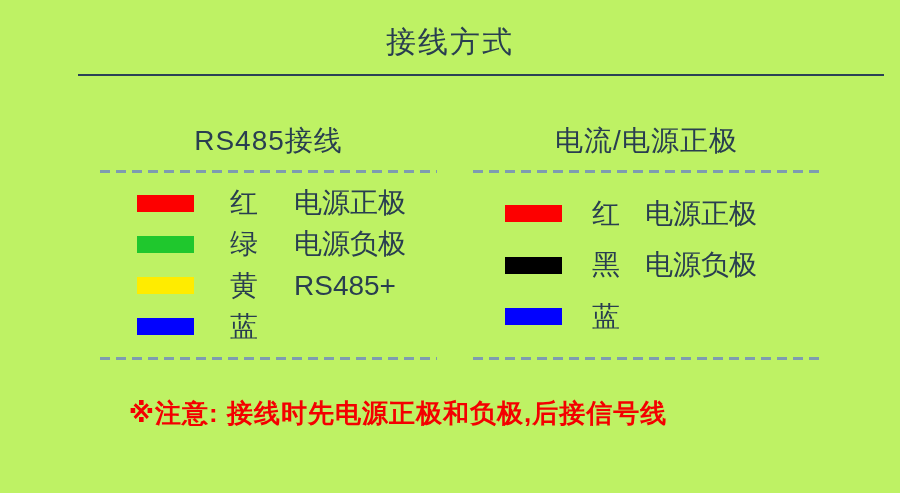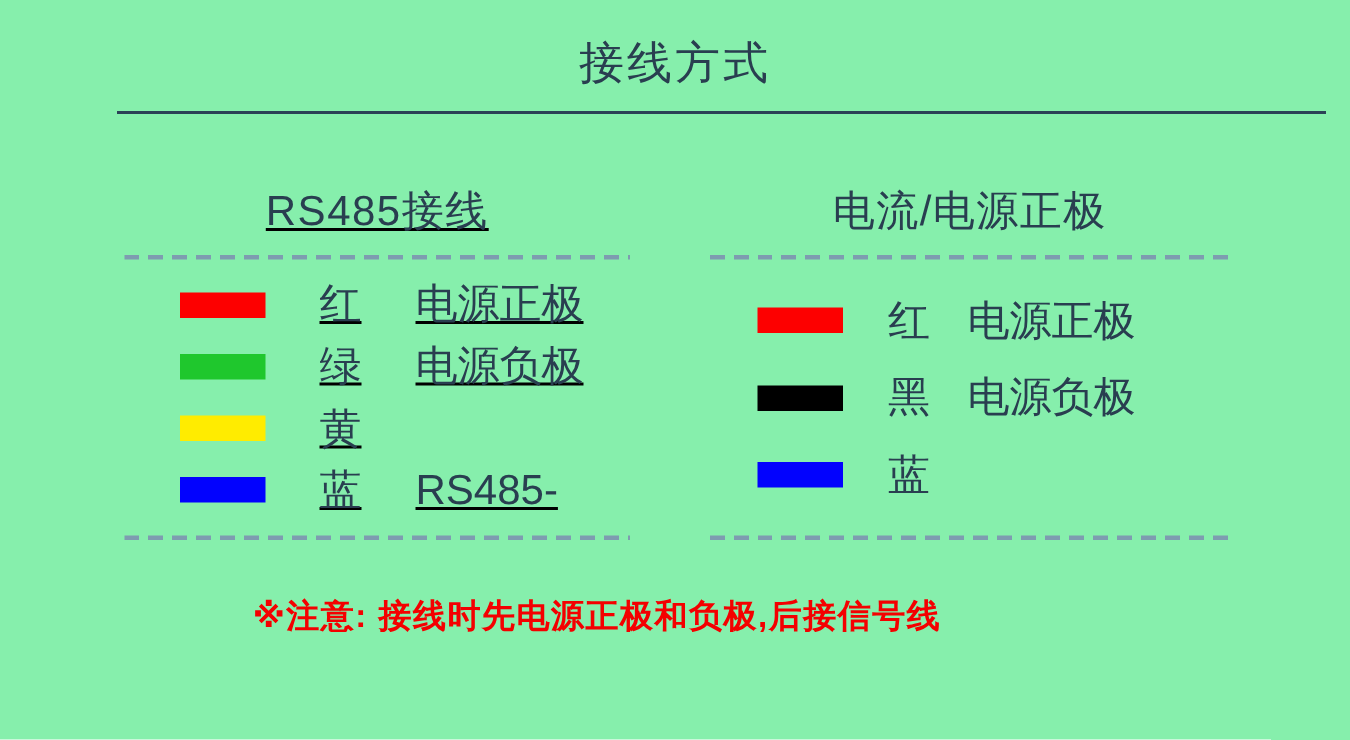--- a/index.html
+++ b/index.html
@@ -2,40 +2,40 @@
 <html><head>
 <meta charset="utf-8">
 <style>
   * { margin: 0; padding: 0; box-sizing: border-box; }
   html, body {
     width: 900px; height: 493px;
     background: #ffffff;
     font-family: "Liberation Sans", "DejaVu Sans", sans-serif;
     overflow: hidden;
   }
-  .page { position: relative; width: 900px; height: 493px; background: #86efac; }
+  .page { position: relative; width: 900px; height: 493px; background: #bef264; }
 
   .page-title {
     position: absolute;
     top: 22px; left: 0; width: 900px;
     text-align: center;
     font-size: 30px;
     font-weight: 500;
     color: #293e50;
     letter-spacing: 2px;
   }
   .title-divider {
     position: absolute;
     top: 74px; left: 78px;
     width: 806px; height: 2px;
     background: #2b4156;
   }
 
   .col { position: absolute; top: 122px; }
-  .col-left  { left: 83px; width: 337px; text-decoration: underline; }
+  .col-left  { left: 100px; width: 337px; }
   .col-right { left: 473px; width: 347px; }
 
   .col-header {
     height: 48px;
     text-align: center;
     font-size: 28px;
     font-weight: 500;
     color: #293e50;
     letter-spacing: 1px;
   }
@@ -64,21 +64,21 @@
     font-size: 28px;
     color: #293e50;
     white-space: nowrap;
     line-height: 1;
   }
 
   .warning-note {
     position: absolute;
     top: 396px; left: 0; width: 796px;
     text-align: center;
-    font-size: 22px;
+    font-size: 26px;
     font-weight: bold;
     color: #f40000;
     letter-spacing: 1px;
   }
 </style>
 </head>
 <body>
 
 <div class="page">
 
@@ -95,25 +95,25 @@
         <span class="row-label">电源正极</span>
       </div>
       <div class="legend-row">
         <span class="swatch" style="background: rgb(31, 199, 45);"></span>
         <span class="color-name">绿</span>
         <span class="row-label">电源负极</span>
       </div>
       <div class="legend-row">
         <span class="swatch" style="background: rgb(255, 236, 0);"></span>
         <span class="color-name">黄</span>
+        <span class="row-label">RS485+</span>
       </div>
       <div class="legend-row">
         <span class="swatch" style="background: rgb(2, 2, 254);"></span>
         <span class="color-name">蓝</span>
-        <span class="row-label">RS485-</span>
       </div>
     </div>
     <div class="dash-line"></div>
   </section>
 
   <section class="col col-right">
     <div class="col-header">电流/电源正极</div>
     <div class="dash-line"></div>
     <div class="rows">
       <div class="legend-row">

